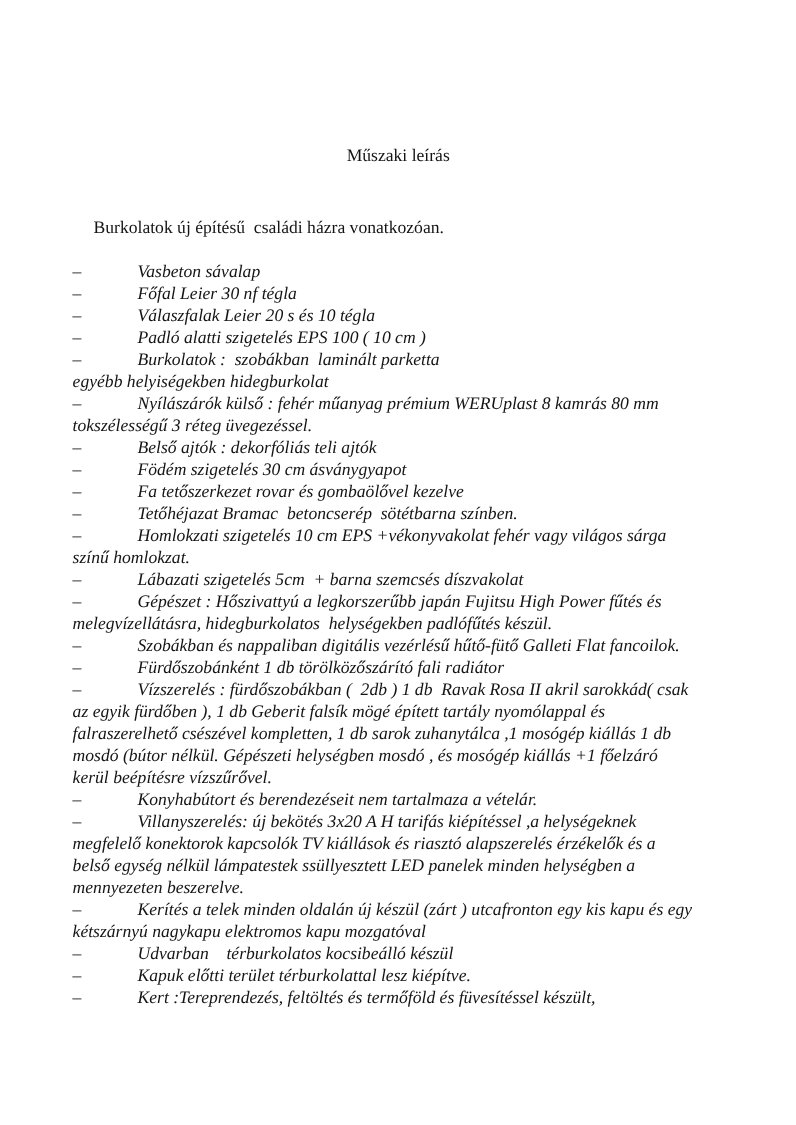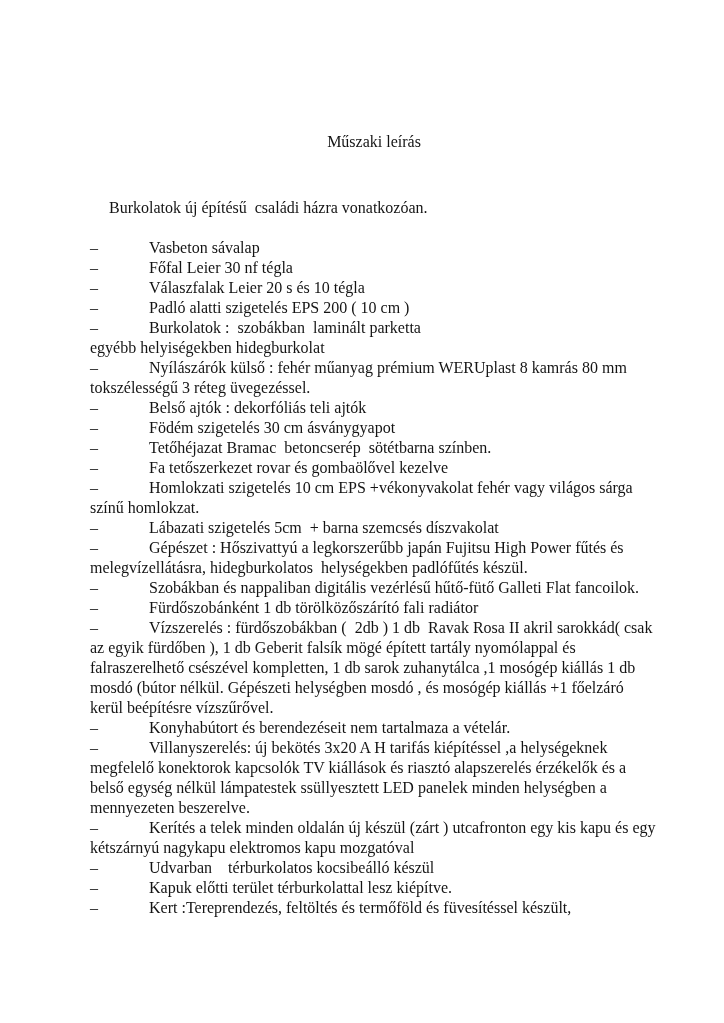--- a/index.html
+++ b/index.html
@@ -10,21 +10,20 @@
   .page {
     position: relative;
     width: 724px;
     height: 1023px;
     background: #ffffff;
     font-family: "Liberation Serif", serif;
     font-size: 16px;
     color: #141414;
     overflow: hidden;
     box-sizing: border-box;
-    padding-left: 24px;
   }
   .content {
     box-sizing: border-box;
     padding: 132px 12px 0 66px;
   }
   .doc-title {
     margin: 0 -12px 0 -66px;   
     text-align: center;
     line-height: 20px;
     white-space: pre-wrap;
@@ -34,20 +33,21 @@
     line-height: 20px;
     text-indent: 19px;
     white-space: pre-wrap;
   }
   .item-list {
     margin-top: 20px;
   }
   .item {
     margin: 0;
     line-height: 20px;
+    font-style: italic;
   }
   .dash {
     display: inline-block;
     width: 59px;
     vertical-align: top;
   }
   .item-text {
     white-space: pre-wrap;
   }
 </style>
@@ -57,29 +57,29 @@
 <div class="page">
   <div class="content">
     <p class="doc-title">Műszaki leírás</p>
 
     <p class="intro">Burkolatok új építésű  családi házra vonatkozóan.</p>
 
     <div class="item-list">
         <p class="item"><span class="dash">–</span><span class="item-text">Vasbeton sávalap</span></p>
         <p class="item"><span class="dash">–</span><span class="item-text">Főfal Leier 30 nf tégla</span></p>
         <p class="item"><span class="dash">–</span><span class="item-text">Válaszfalak Leier 20 s és 10 tégla</span></p>
-        <p class="item"><span class="dash">–</span><span class="item-text">Padló alatti szigetelés EPS 200 ( 10 cm )</span></p>
+        <p class="item"><span class="dash">–</span><span class="item-text">Padló alatti szigetelés EPS 100 ( 10 cm )</span></p>
         <p class="item"><span class="dash">–</span><span class="item-text">Burkolatok :  szobákban  laminált parketta
 egyébb helyiségekben hidegburkolat</span></p>
         <p class="item"><span class="dash">–</span><span class="item-text">Nyílászárók külső : fehér műanyag prémium WERUplast 8 kamrás 80 mm
 tokszélességű 3 réteg üvegezéssel.</span></p>
         <p class="item"><span class="dash">–</span><span class="item-text">Belső ajtók : dekorfóliás teli ajtók</span></p>
         <p class="item"><span class="dash">–</span><span class="item-text">Födém szigetelés 30 cm ásványgyapot</span></p>
+        <p class="item"><span class="dash">–</span><span class="item-text">Fa tetőszerkezet rovar és gombaölővel kezelve</span></p>
         <p class="item"><span class="dash">–</span><span class="item-text">Tetőhéjazat Bramac  betoncserép  sötétbarna színben.</span></p>
-        <p class="item"><span class="dash">–</span><span class="item-text">Fa tetőszerkezet rovar és gombaölővel kezelve</span></p>
         <p class="item"><span class="dash">–</span><span class="item-text">Homlokzati szigetelés 10 cm EPS +vékonyvakolat fehér vagy világos sárga
 színű homlokzat.</span></p>
         <p class="item"><span class="dash">–</span><span class="item-text">Lábazati szigetelés 5cm  + barna szemcsés díszvakolat</span></p>
         <p class="item"><span class="dash">–</span><span class="item-text">Gépészet : Hőszivattyú a legkorszerűbb japán Fujitsu High Power fűtés és
 melegvízellátásra, hidegburkolatos  helységekben padlófűtés készül.</span></p>
         <p class="item"><span class="dash">–</span><span class="item-text">Szobákban és nappaliban digitális vezérlésű hűtő-fütő Galleti Flat fancoilok.</span></p>
         <p class="item"><span class="dash">–</span><span class="item-text">Fürdőszobánként 1 db törölközőszárító fali radiátor</span></p>
         <p class="item"><span class="dash">–</span><span class="item-text">Vízszerelés : fürdőszobákban (  2db ) 1 db  Ravak Rosa II akril sarokkád( csak
 az egyik fürdőben ), 1 db Geberit falsík mögé épített tartály nyomólappal és
 falraszerelhető csészével kompletten, 1 db sarok zuhanytálca ,1 mosógép kiállás 1 db

